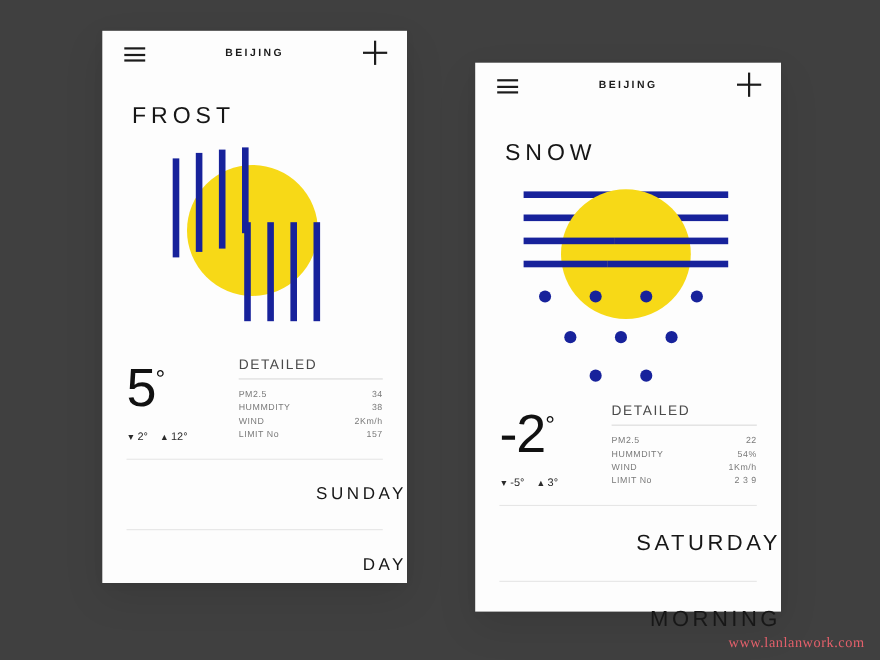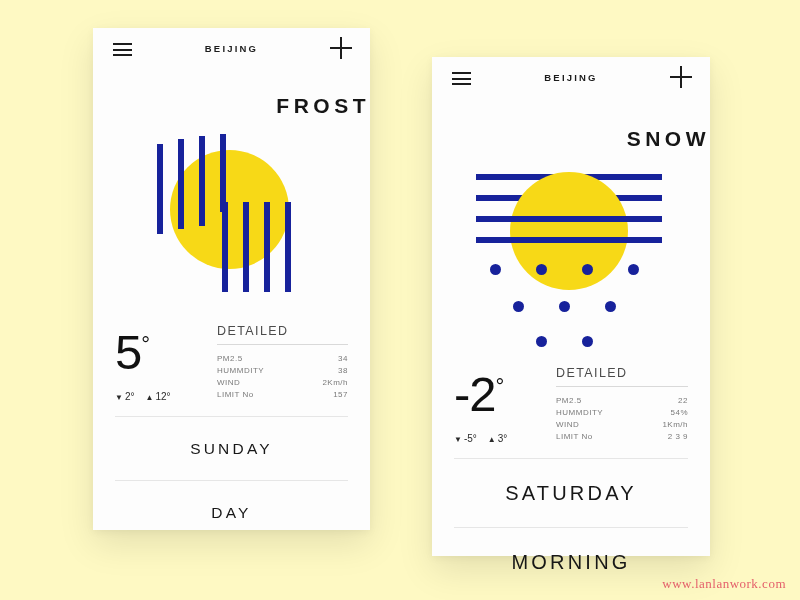--- a/index.html
+++ b/index.html
@@ -2,21 +2,21 @@
 <html><head>
 <meta charset="utf-8">
 <style>
   * { margin:0; padding:0; box-sizing:border-box; }
   html, body {
     width:800px; height:600px;
     background:#f2f2f2;
     font-family:"Liberation Sans", sans-serif;
     overflow:hidden;
   }
-  #stage { position:relative; width:800px; height:600px; background:#fef9c3; }
+  #stage { position:relative; width:800px; height:600px; background:#404040; }
 
   .card {
     position:absolute;
     background:#fdfdfd;
     box-shadow:0 14px 34px rgba(0,0,0,0.10), 0 2px 8px rgba(0,0,0,0.05);
   }
   #card-frost { left:93px; top:28px; width:277px; height:502px; }
   #card-snow  { left:432px; top:57px; width:278px; height:499px; }
 
   
@@ -38,22 +38,22 @@
     width:22px; height:22px; cursor:pointer;
   }
   .plus::before, .plus::after {
     content:""; position:absolute; background:#1c1c1c;
   }
   .plus::before { left:0; top:10px; width:22px; height:2px; }
   .plus::after  { top:0; left:10px; height:22px; width:2px; }
 
   
   .condition {
-    text-align:right;
-    font-size:21px; letter-spacing:4.5px; font-weight:700; color:#161616;padding-left:27px;
+    text-align:left;
+    font-size:21px; letter-spacing:4.5px; font-weight:400; color:#161616;padding-left:27px;
   }
   #card-frost .condition { margin-top:22px; }
   #card-snow  .condition { margin-top:26px; }
 
   
   .art { position:relative; width:100%; }
   #frost-art { height:180px; margin-top:14px; }
   #snow-art  { height:190px; margin-top:13px; }
 
   .sun {
@@ -93,21 +93,21 @@
   table.detail-table { width:100%; border-collapse:collapse; }
   table.detail-table td {
     font-size:8px; letter-spacing:0.5px; color:#7a7a7a;
     padding:1.5px 0; vertical-align:top;margin-top:34px;
   }
   table.detail-table td.val { text-align:right; width:44%; color:#7a7a7a; }
 
   
   .divider { height:1px; background:#e6e6e6; margin:0 22px; }
   .footrow {
-    text-align:center; color:#171717; font-weight:400;
+    text-align:right; color:#171717; font-weight:400;
   }
   #card-frost .footrow { font-size:15.5px; letter-spacing:3.2px; padding:23px 0 22px; }
   #card-snow  .footrow { font-size:20px; letter-spacing:3.2px; padding:23px 0 22px; }
 
   
   #watermark {
     position:absolute; right:14px; bottom:8px;
     font-family:"Liberation Serif", serif;
     font-size:13px; letter-spacing:0.5px; color:#e4606b;
   }

